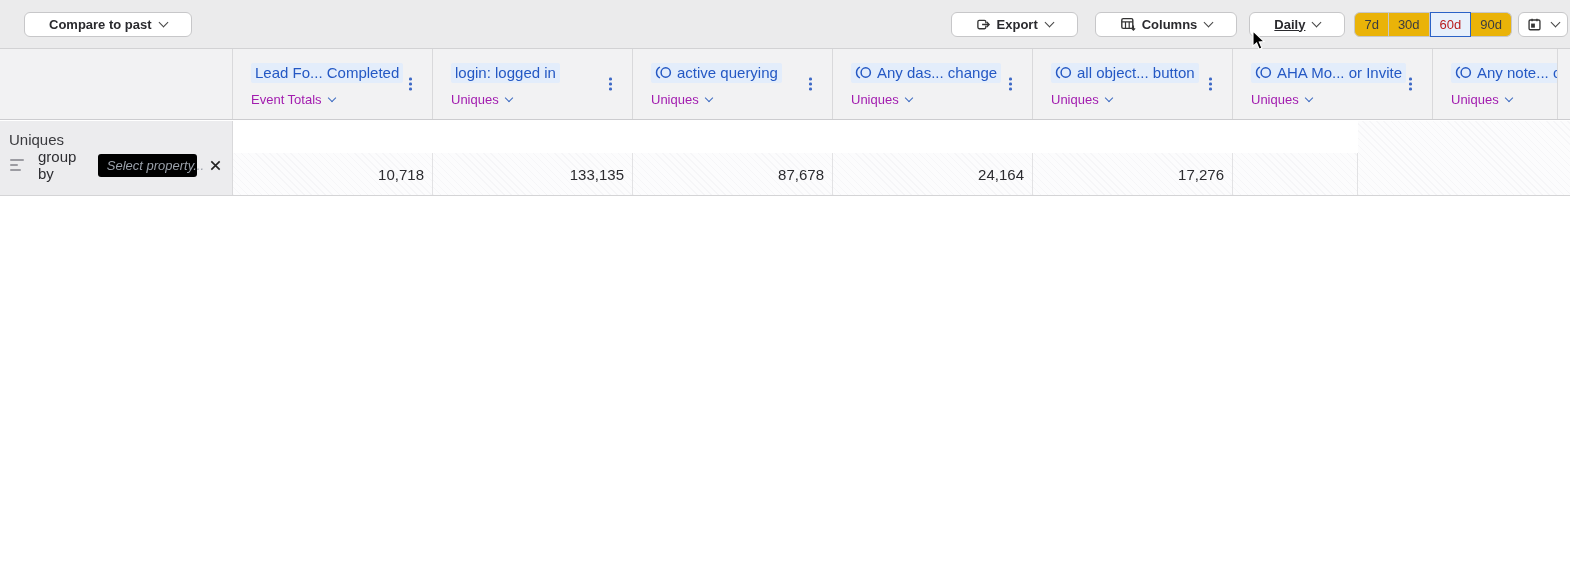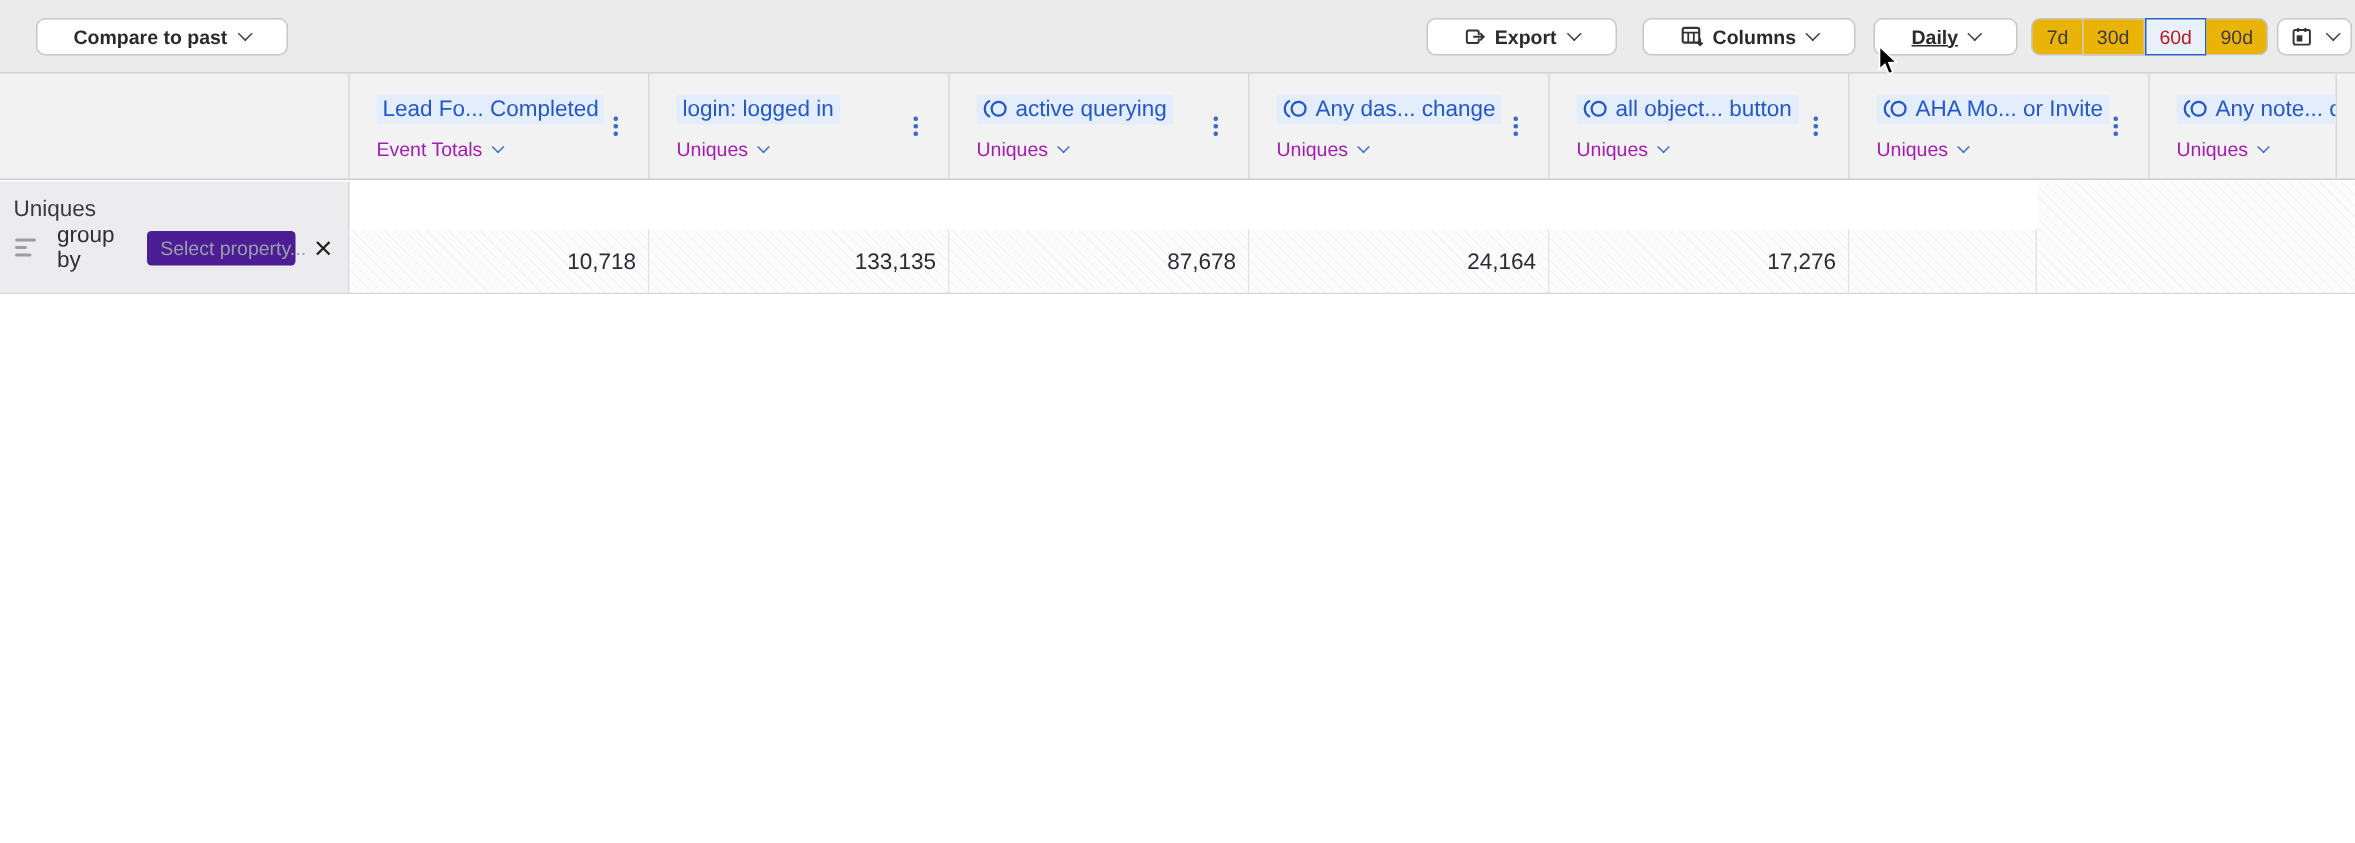--- a/index.html
+++ b/index.html
@@ -57,21 +57,21 @@
   .td-label { width:233px; background:#ececee; border-right:1px solid #d9d9db;
               padding:10px 8px 0 8px; }
   .row-name { font-size:15px; color:#3a3a3e; margin-left:1px; }
   .groupby { display:flex; align-items:center; }
   .groupby-ico { display:flex; flex-direction:column; gap:3px; width:15px;
                  margin:0 14px 0 2px; cursor:grab; }
   .groupby-ico i { height:2.2px; background:#9c9ca2; border-radius:1px; }
   .groupby-ico i:nth-child(1){ width:14px; } .groupby-ico i:nth-child(2){ width:8px; }
   .groupby-ico i:nth-child(3){ width:11px; }
   .groupby-label { font-size:15px; color:#2e2e32; margin-right:11px; }
-  .prop-input { font-size:13px; color:#9aa0aa; background:#4c1d95;
+  .prop-input { font-size:13px; font-style:italic; color:#9aa0aa; background:#000000;
                 border-radius:3px; padding:4px 9px; min-width:96px; cursor:text; white-space:nowrap; }
   .close-x { margin-left:10px; display:inline-flex; cursor:pointer; padding:2px; }
 
   .td { width:200px; border-right:1px solid #e2e2e4; background:#fcfcfd;
         background-image:repeating-linear-gradient(45deg, rgba(110,110,135,0.045) 0,
           rgba(110,110,135,0.045) 1px, transparent 1px, transparent 5px);
         display:flex; align-items:center; justify-content:flex-end;
         padding-right:8px; font-size:15px; color:#2c2c30;margin-top:32px; }
   .td.clipped { width:125px; }
   .td-sliver { background:#fcfcfd;

